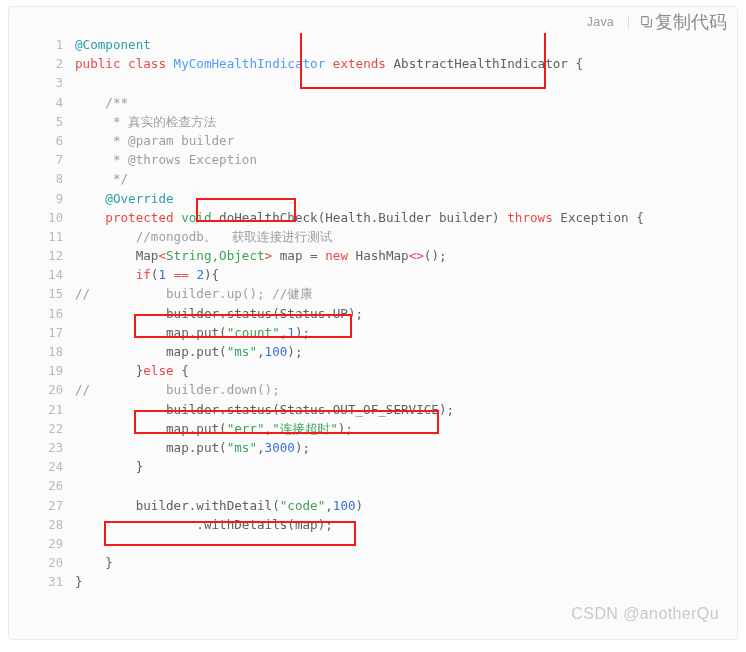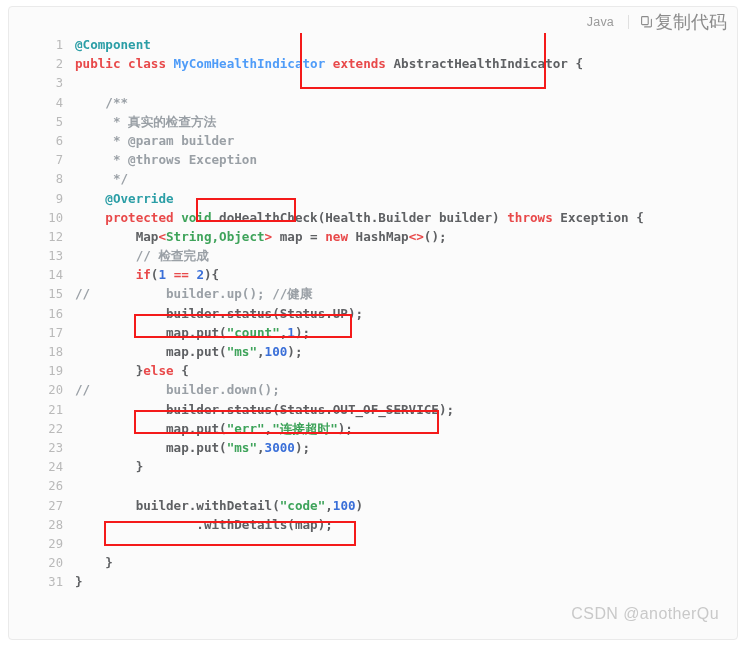--- a/index.html
+++ b/index.html
@@ -109,21 +109,20 @@
     color: #b9b9b9;
     font-size: 12.2px;
     font-family: "DejaVu Sans Mono", "Liberation Mono", monospace;
     user-select: none;
   }
   .ln-code {
     display: inline-block;
     padding-left: 12px;
     color: #5e6063;
     white-space: pre;
-    font-weight: bold;
   }
 
   
   .t-kw      { color: #e8494a; }   
   .t-ann     { color: #2b9ea6; }   
   .t-type    { color: #4f9cf8; }   
   .t-gtype   { color: #3ea35a; }   
   .t-str     { color: #3ea35a; }   
   .t-num     { color: #3a6fd8; }   
   .t-cmt     { color: #9aa0a6; }   
@@ -178,22 +177,22 @@
           <div class="ln-row"><span class="ln-num">1</span><span class="ln-code"><span class="t-ann">@Component</span></span></div>
           <div class="ln-row"><span class="ln-num">2</span><span class="ln-code"><span class="t-kw">public class </span><span class="t-type">MyComHealthIndicator</span><span class="t-plain"> </span><span class="t-kw">extends</span><span class="t-plain"> AbstractHealthIndicator {</span></span></div>
           <div class="ln-row"><span class="ln-num">3</span><span class="ln-code"> </span></div>
           <div class="ln-row"><span class="ln-num">4</span><span class="ln-code"><span class="t-cmt">    /**</span></span></div>
           <div class="ln-row"><span class="ln-num">5</span><span class="ln-code"><span class="t-cmt">     * 真实的检查方法</span></span></div>
           <div class="ln-row"><span class="ln-num">6</span><span class="ln-code"><span class="t-cmt">     * @param builder</span></span></div>
           <div class="ln-row"><span class="ln-num">7</span><span class="ln-code"><span class="t-cmt">     * @throws Exception</span></span></div>
           <div class="ln-row"><span class="ln-num">8</span><span class="ln-code"><span class="t-cmt">     */</span></span></div>
           <div class="ln-row"><span class="ln-num">9</span><span class="ln-code"><span class="t-plain">    </span><span class="t-ann">@Override</span></span></div>
           <div class="ln-row"><span class="ln-num">10</span><span class="ln-code"><span class="t-plain">    </span><span class="t-kw">protected</span><span class="t-plain"> </span><span class="t-gtype">void</span><span class="t-plain"> doHealthCheck(Health.Builder builder) </span><span class="t-kw">throws</span><span class="t-plain"> Exception {</span></span></div>
+          <div class="ln-row"><span class="ln-num">11</span><span class="ln-code"><span class="t-cmt">        //mongodb。  获取连接进行测试</span></span></div>
           <div class="ln-row"><span class="ln-num">12</span><span class="ln-code"><span class="t-plain">        Map</span><span class="t-kw">&lt;</span><span class="t-gtype">String,Object</span><span class="t-kw">&gt;</span><span class="t-plain"> map = </span><span class="t-kw">new</span><span class="t-plain"> HashMap</span><span class="t-kw">&lt;&gt;</span><span class="t-plain">();</span></span></div>
-          <div class="ln-row"><span class="ln-num">13</span><span class="ln-code"><span class="t-cmt">        // 检查完成</span></span></div>
           <div class="ln-row"><span class="ln-num">14</span><span class="ln-code"><span class="t-plain">        </span><span class="t-kw">if</span><span class="t-plain">(</span><span class="t-num">1</span><span class="t-plain"> </span><span class="t-kw">==</span><span class="t-plain"> </span><span class="t-num">2</span><span class="t-plain">){</span></span></div>
           <div class="ln-row"><span class="ln-num">15</span><span class="ln-code"><span class="t-cmt">//          builder.up(); //健康</span></span></div>
           <div class="ln-row"><span class="ln-num">16</span><span class="ln-code"><span class="t-plain">            builder.status(Status.UP);</span></span></div>
           <div class="ln-row"><span class="ln-num">17</span><span class="ln-code"><span class="t-plain">            map.put(</span><span class="t-str">"count"</span><span class="t-plain">,</span><span class="t-num">1</span><span class="t-plain">);</span></span></div>
           <div class="ln-row"><span class="ln-num">18</span><span class="ln-code"><span class="t-plain">            map.put(</span><span class="t-str">"ms"</span><span class="t-plain">,</span><span class="t-num">100</span><span class="t-plain">);</span></span></div>
           <div class="ln-row"><span class="ln-num">19</span><span class="ln-code"><span class="t-plain">        }</span><span class="t-kw">else</span><span class="t-plain"> {</span></span></div>
           <div class="ln-row"><span class="ln-num">20</span><span class="ln-code"><span class="t-cmt">//          builder.down();</span></span></div>
           <div class="ln-row"><span class="ln-num">21</span><span class="ln-code"><span class="t-plain">            builder.status(Status.OUT_OF_SERVICE);</span></span></div>
           <div class="ln-row"><span class="ln-num">22</span><span class="ln-code"><span class="t-plain">            map.put(</span><span class="t-str">"err"</span><span class="t-plain">,</span><span class="t-str">"连接超时"</span><span class="t-plain">);</span></span></div>
           <div class="ln-row"><span class="ln-num">23</span><span class="ln-code"><span class="t-plain">            map.put(</span><span class="t-str">"ms"</span><span class="t-plain">,</span><span class="t-num">3000</span><span class="t-plain">);</span></span></div>

